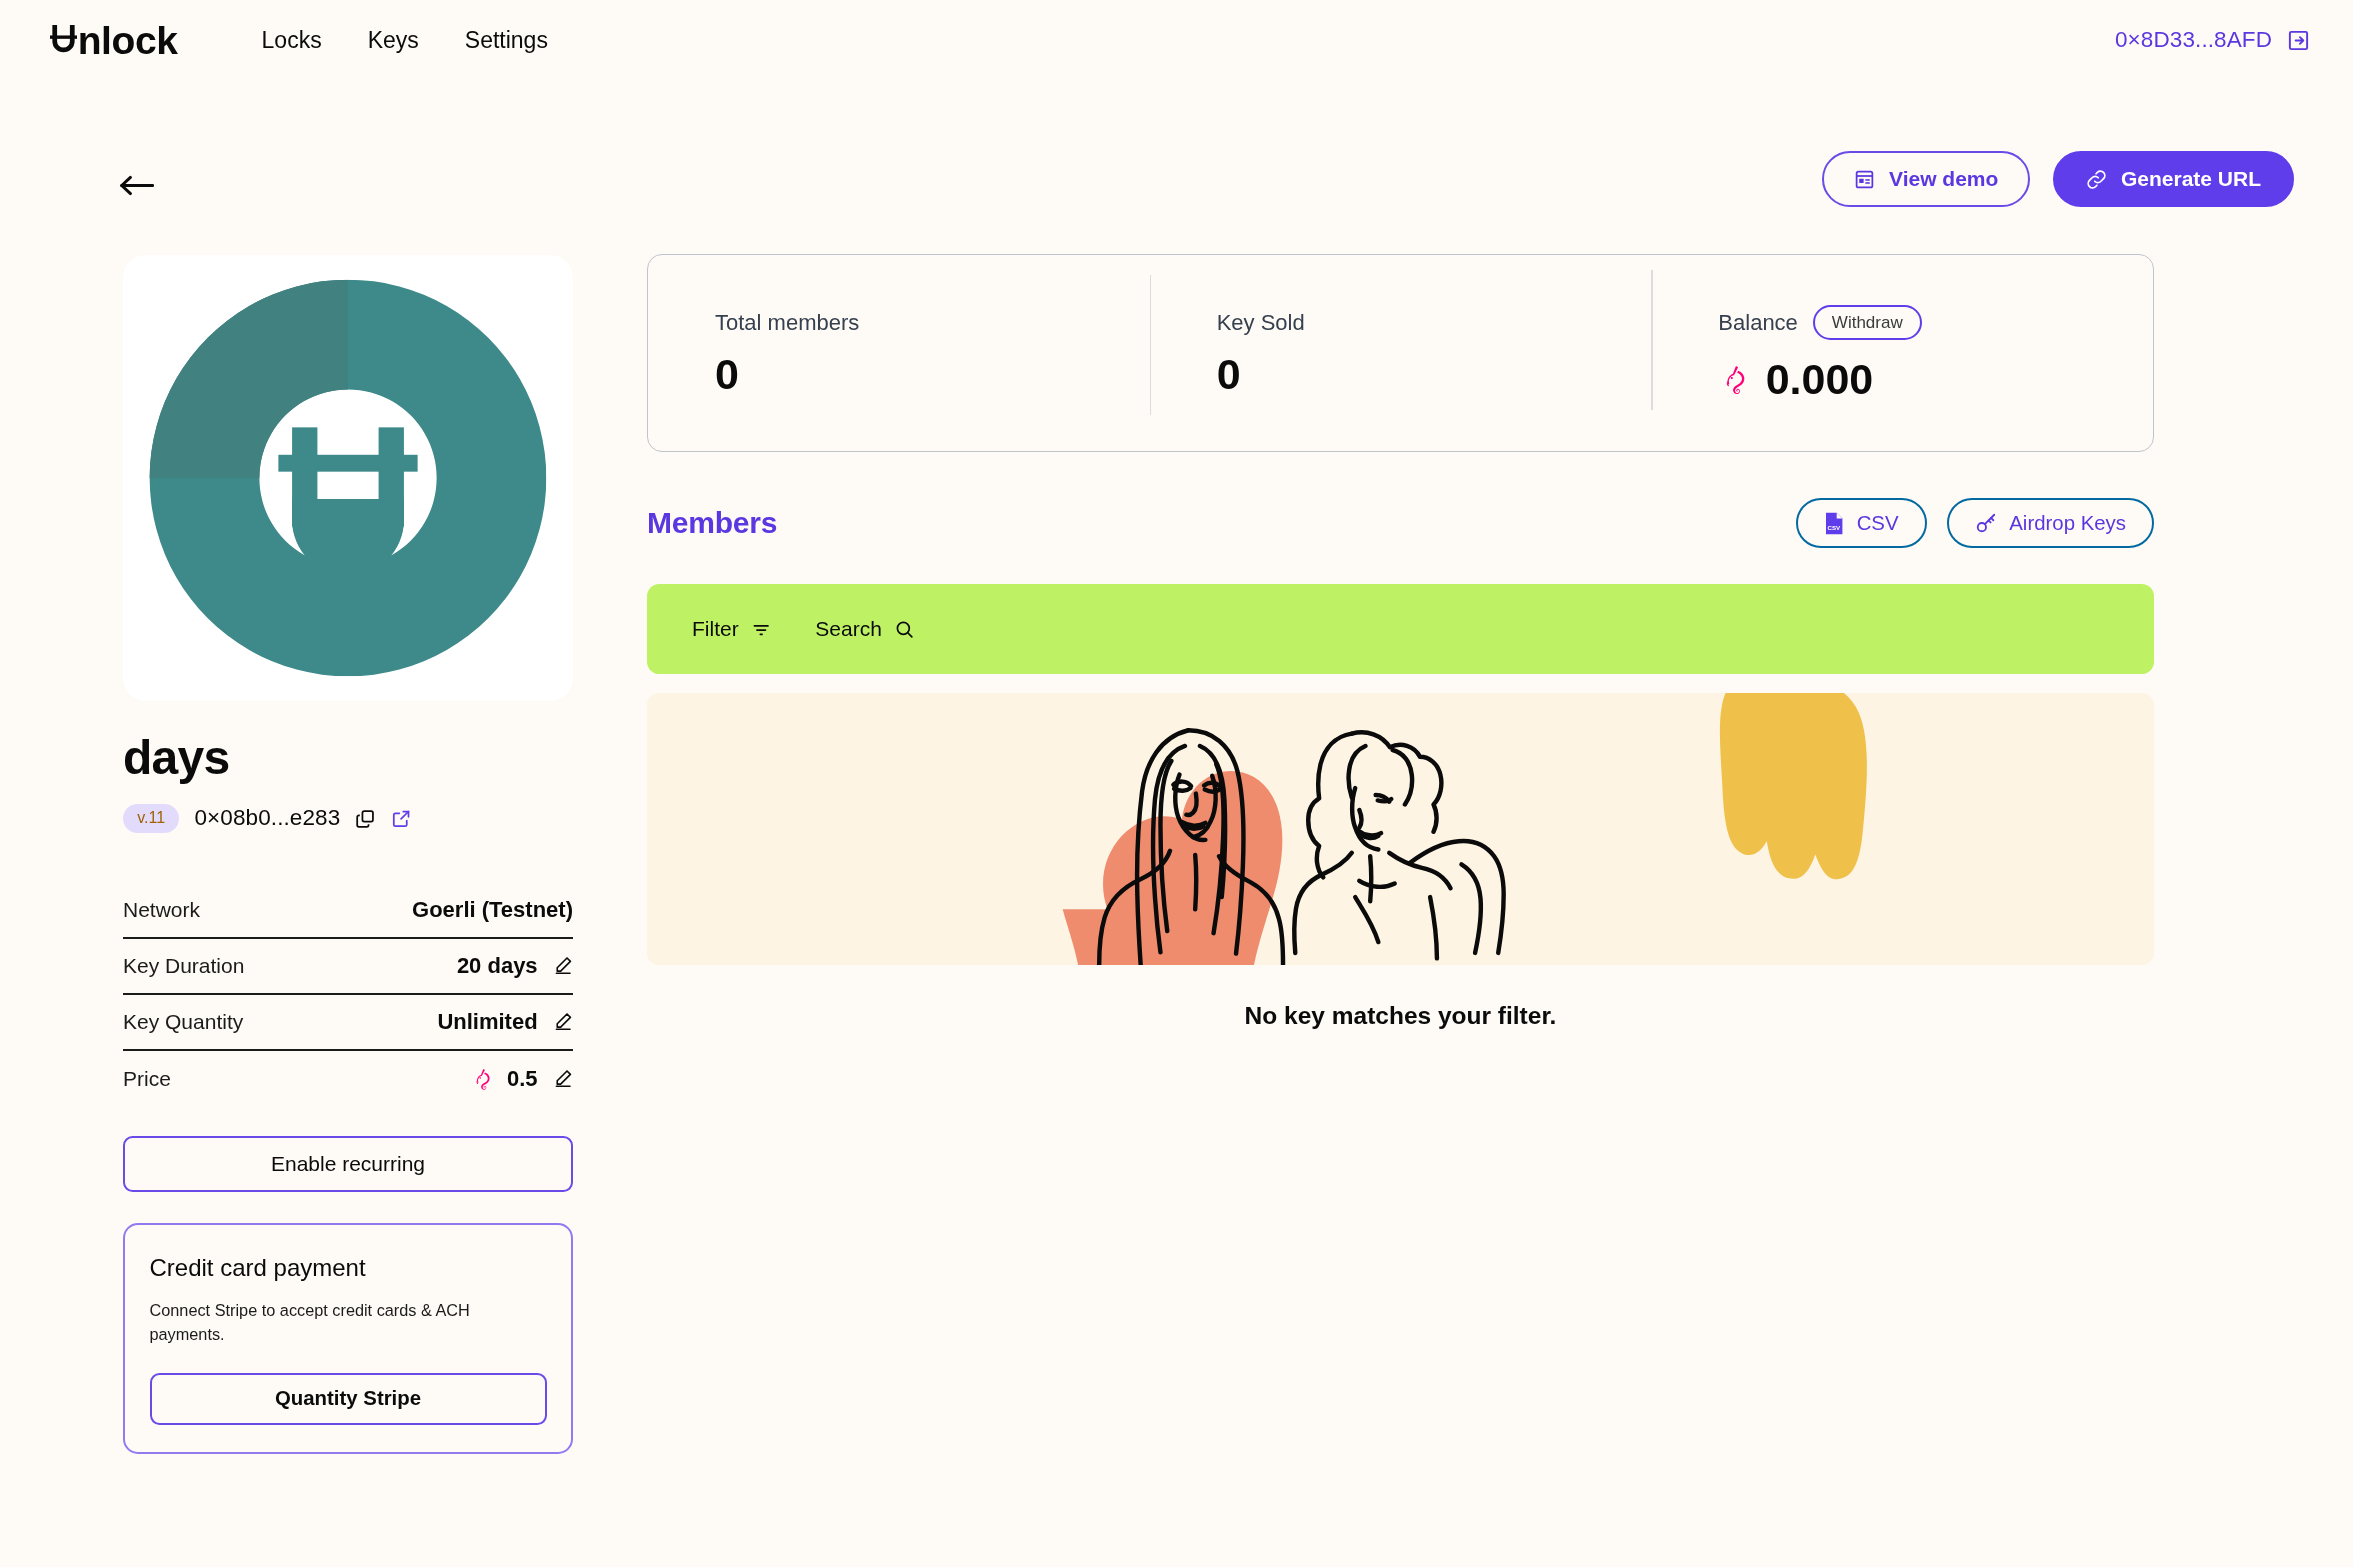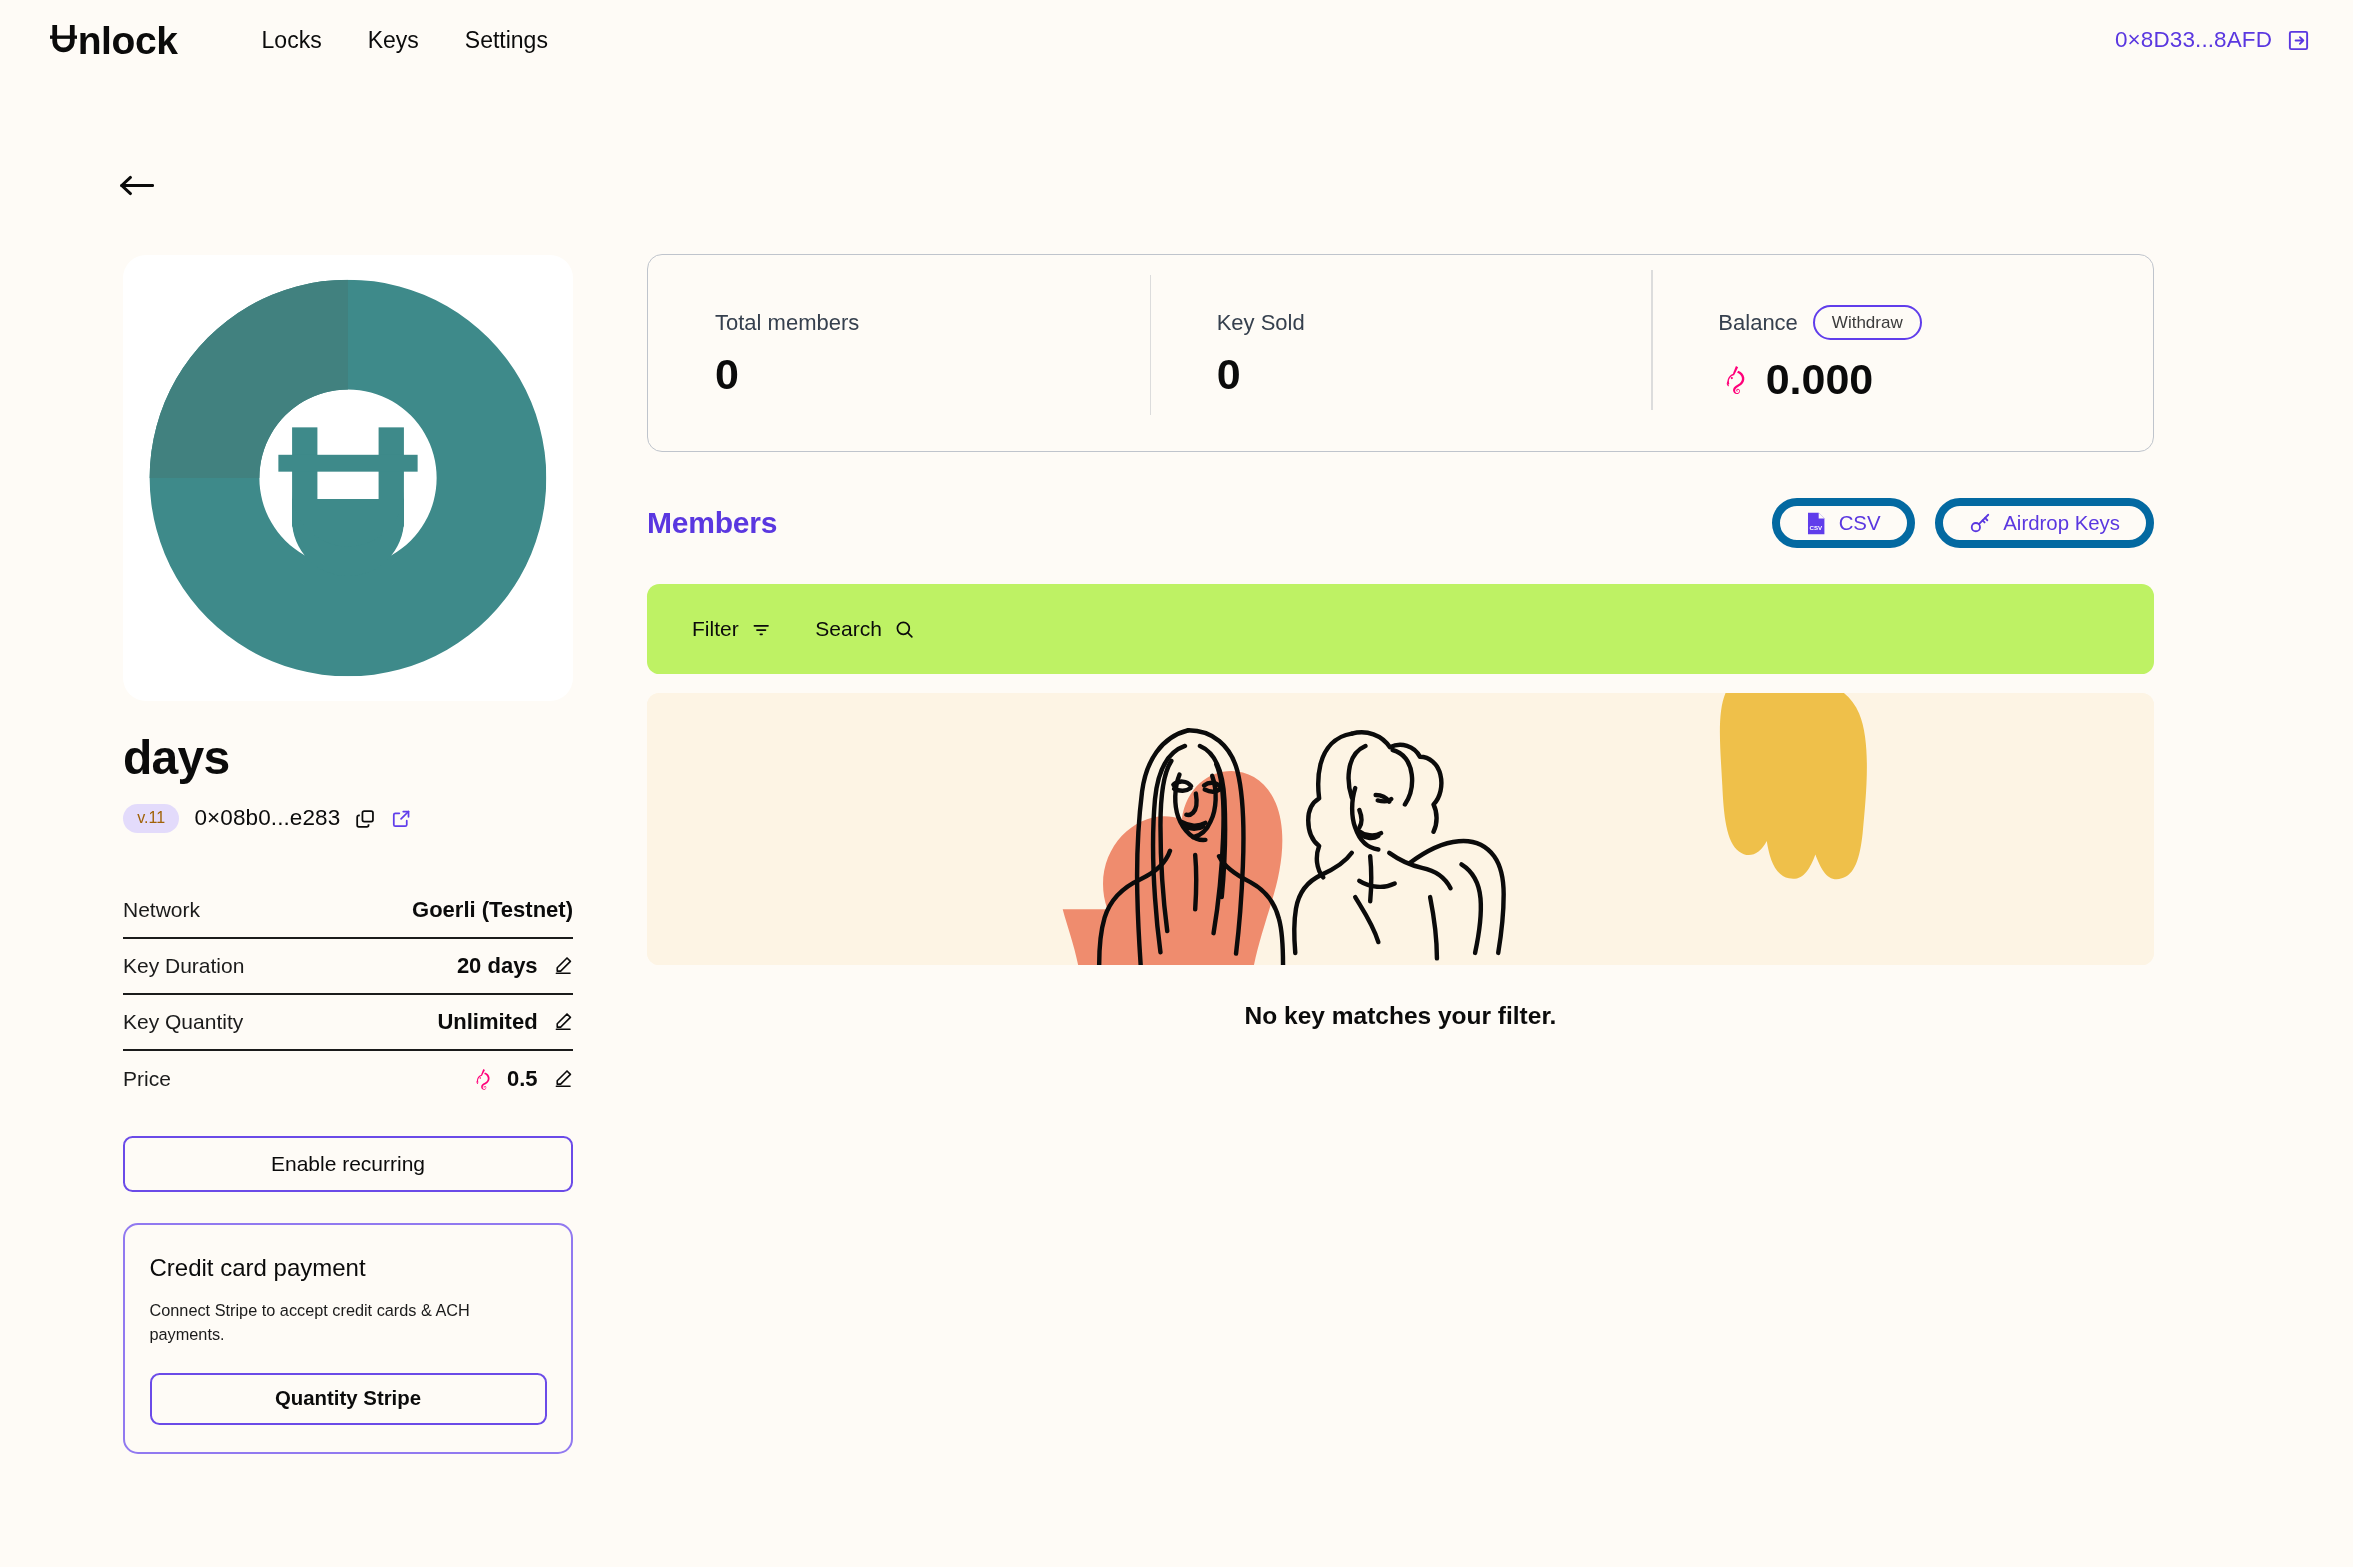--- a/index.html
+++ b/index.html
@@ -141,21 +141,21 @@
 
   .members-bar {
     display: flex; align-items: center; margin-top: 41px; height: 60px;
   }
   .members-title {
     font-size: 30px; font-weight: 700; color: #5A37E0; letter-spacing: -0.2px;
   }
   .members-actions { margin-left: auto; display: flex; align-items: center; gap: 20.4px; }
   .btn-pill-sm {
     display: inline-flex; align-items: center; justify-content: center; gap: 12.3px;
-    border: 8px solid #0369a1; border-radius: 680px; height: 50px;
+    border: 2px solid #0369a1; border-radius: 680px; height: 50px;
     padding: 0 26px; color: #5A37E0; font-size: 20.4px; font-weight: 400;
     background: transparent; cursor: pointer; white-space: nowrap;
   }
 
   .filter-bar {
     margin-top: 31px; background: #bef264; border-radius: 12.3px;
     height: 90px; display: flex; align-items: center; padding-left: 45px; gap: 44px;
   }
   .filter-item {
     display: flex; align-items: center; gap: 12.3px;
@@ -207,20 +207,43 @@
 
   <div class="back-btn">
     <span>
       <svg width="35" height="23" viewBox="0 0 52 34" fill="none" stroke="#0B0B0B" stroke-width="4.5" stroke-linecap="round" stroke-linejoin="round">
         <line x1="50" y1="17" x2="4" y2="17"></line>
         <polyline points="17,5 4,17 17,29"></polyline>
       </svg>
     </span>
   </div>
 
+  <div class="top-actions">
+    <button class="btn btn-outline">
+      <span>
+        <svg width="21" height="21" viewBox="0 0 24 24" fill="none" stroke="#5A37E0" stroke-width="2">
+          <rect x="3" y="3" width="18" height="18" rx="2"></rect>
+          <line x1="3" y1="8" x2="21" y2="8"></line>
+          <rect x="6" y="11" width="5" height="5" rx="0.6" fill="#5A37E0" stroke="none"></rect>
+          <line x1="13" y1="12.5" x2="18" y2="12.5" stroke-width="1.8"></line>
+          <line x1="13" y1="16" x2="18" y2="16" stroke-width="1.8"></line>
+        </svg>
+      </span>
+      <span>View demo</span>
+    </button>
+    <button class="btn btn-filled">
+      <span>
+        <svg width="21" height="21" viewBox="0 0 24 24" fill="none" stroke="#FFFFFF" stroke-width="2" stroke-linecap="round">
+          <path d="M10 14a5 5 0 0 0 7.07 0l3-3a5 5 0 0 0-7.07-7.07l-1.5 1.5"></path>
+          <path d="M14 10a5 5 0 0 0-7.07 0l-3 3A5 5 0 0 0 11 20.07l1.5-1.5"></path>
+        </svg>
+      </span>
+      <span>Generate URL</span>
+    </button>
+  </div>
 
   <div class="left-col">
 
     <div class="lock-avatar">
       <svg width="422" height="422" viewBox="0 0 200 200">
         <defs>
           <clipPath id="ringClip">
             <path d="M100 6 A94 94 0 1 1 99.99 6 Z M100 58 A42 42 0 1 0 100.01 58 Z"></path>
           </clipPath>
         </defs>

